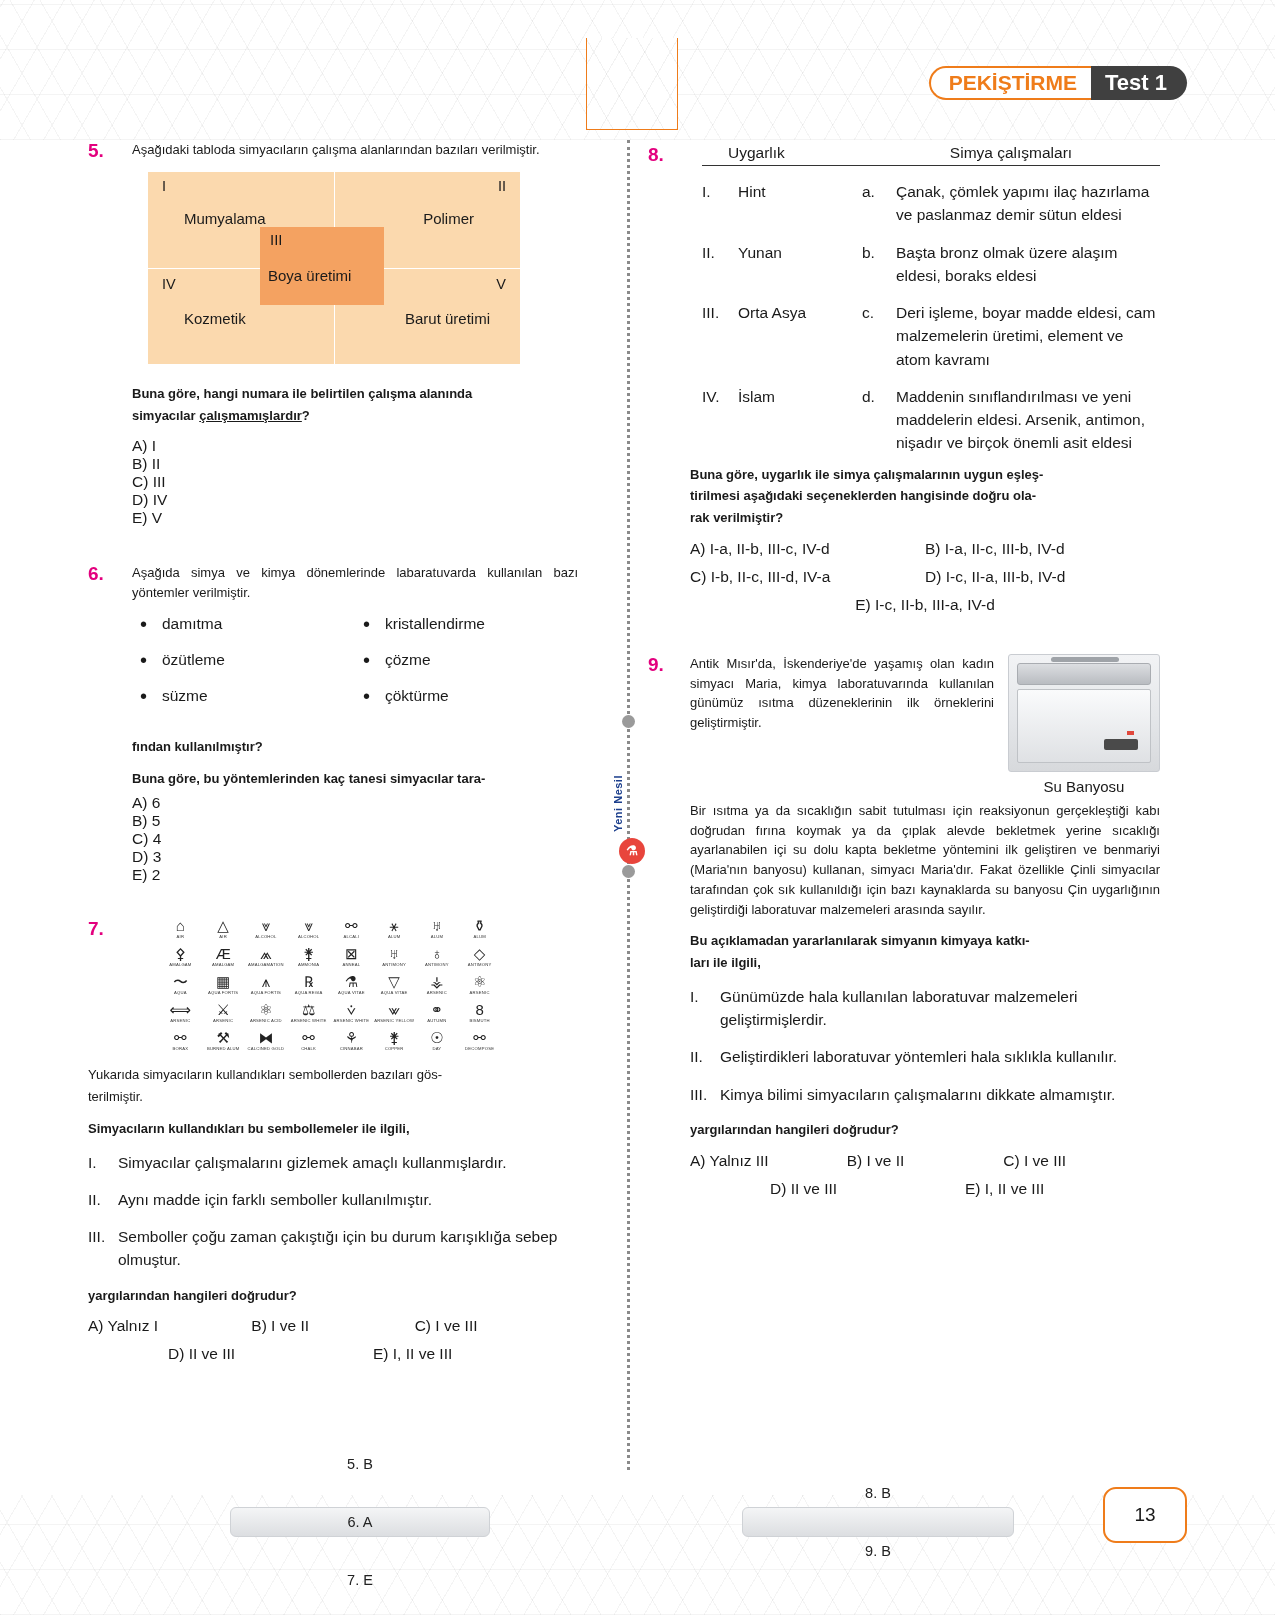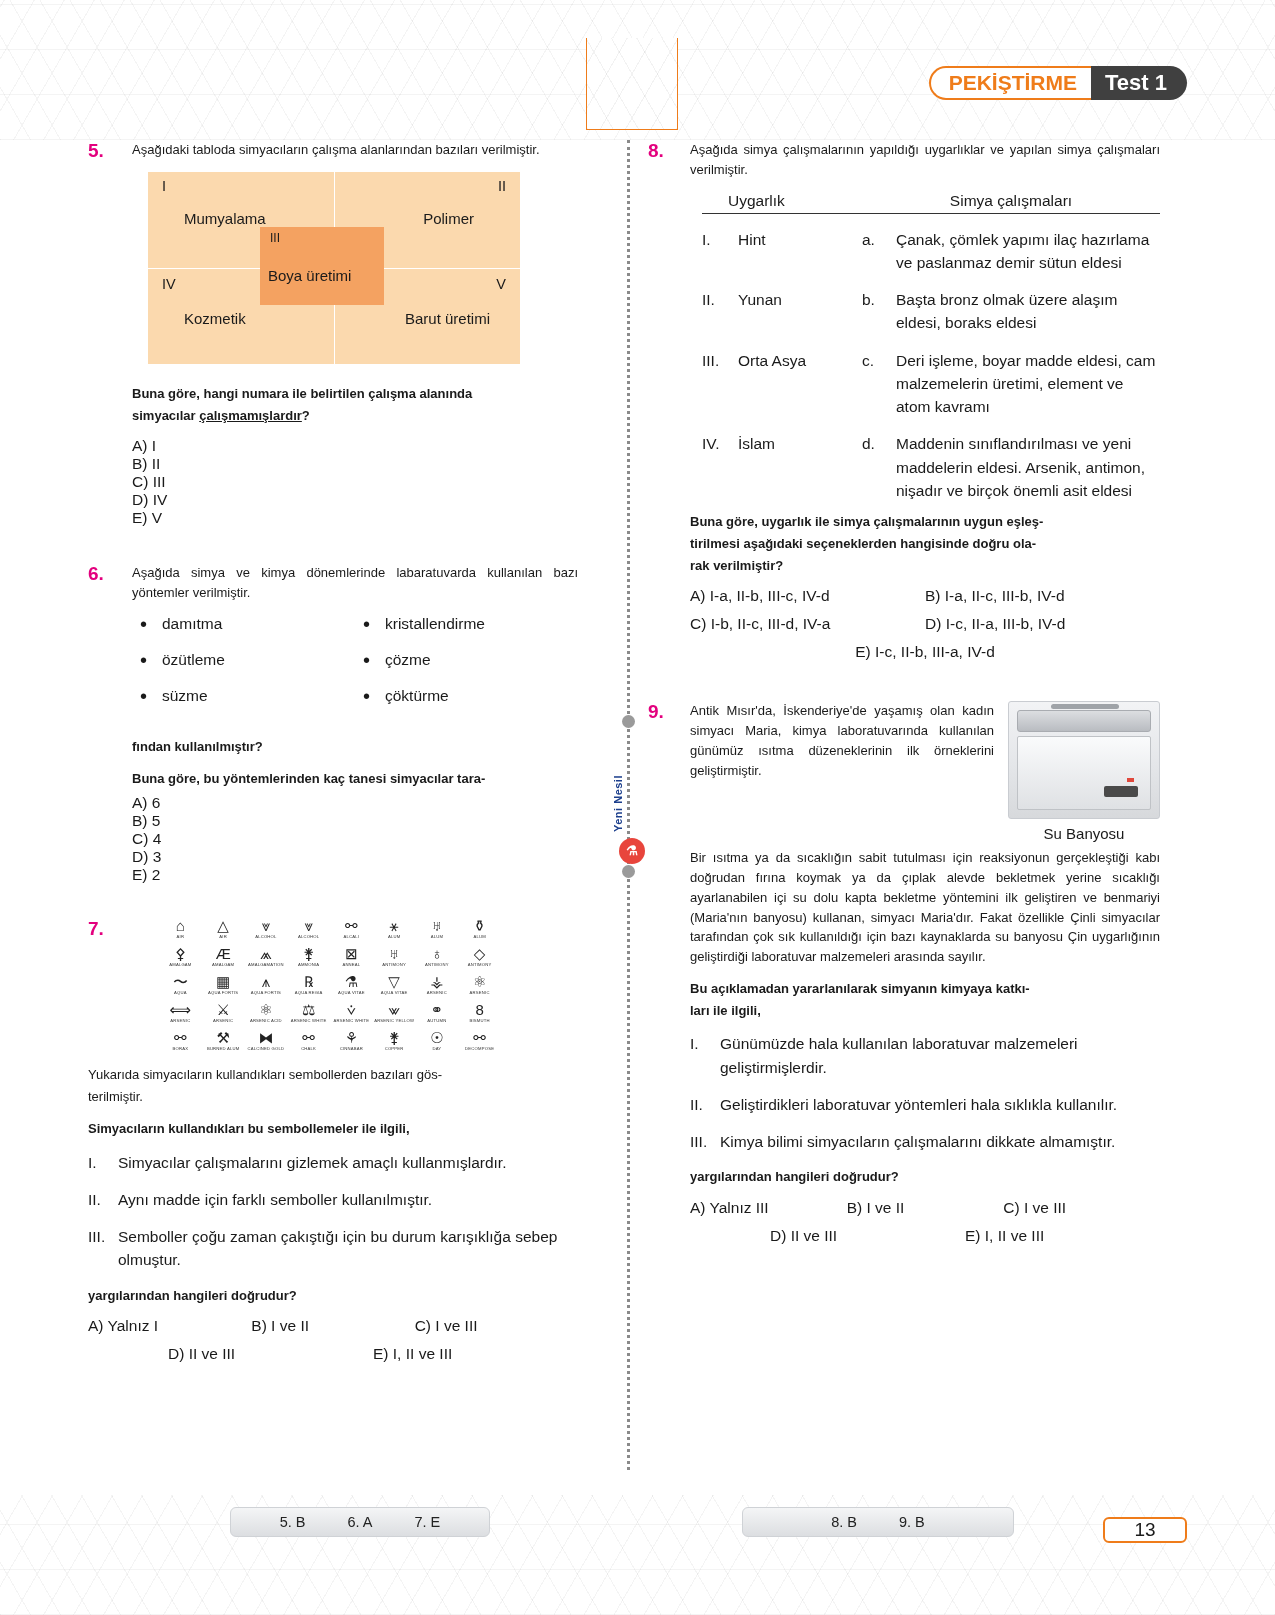--- a/index.html
+++ b/index.html
@@ -121,21 +121,21 @@
   .fig5 .n5 { right:8px; top:102px; }
   .fig5 .lbl { position:absolute; font-size:15px; }
   .fig5 .l1 { left:36px; top:38px; }
   .fig5 .l2 { right:46px; top:38px; }
   .fig5 .l4 { left:36px; top:138px; }
   .fig5 .l5 { right:30px; top:138px; }
   .fig5 .center {
     position:absolute; left:112px; top:55px; width:124px; height:78px;
     background:#f4a261;
   }
-  .fig5 .center .n3 { position:absolute; left:10px; top:4px; font-size:12px; }
+  .fig5 .center .n3 { position:absolute; left:10px; top:4px; font-size:15px; }
   .fig5 .center .l3 { position:absolute; left:8px; top:40px; font-size:15px; }
 
   
   .bullets { display:flex; margin:2px 0 14px 0; }
   .bullets ul { list-style:none; margin:0; padding:0; width:50%; }
   .bullets li {
     font-size:15.5px; margin:0 0 18px 0; position:relative; padding-left:30px;
   }
   .bullets li::before {
     content:"•"; position:absolute; left:8px; top:-2px; font-size:20px;
@@ -197,26 +197,27 @@
   }
   .imgcap { font-size:15px; margin-top:6px; }
 
   
   .ansbar {
     position:absolute; bottom:78px; height:30px;
     background:linear-gradient(180deg,#f4f5f6,#dcdee1);
     border-radius:6px; display:flex; align-items:center;
     justify-content:center; gap:42px; font-size:14.5px; color:#222;
     border:1px solid #cfd2d6;
+    flex-direction:column;
   }
   .ansbar.left { left:230px; width:260px; }
   .ansbar.right { left:742px; width:272px; }
   .pagenum {
     position:absolute; bottom:72px; right:88px;
-    width:84px; height:26px; border:2px solid #ef7c1a; border-radius:6px;
+    width:84px; height:56px; border:2px solid #ef7c1a; border-radius:13px;
     display:flex; align-items:center; justify-content:center;
     font-size:19px; background:#fff;
   }
 </style>
 </head>
 <body>
 
 <div class="page">
 
   <div class="hex-band top"></div>
@@ -507,21 +508,20 @@
       </div>
     </div>
 
   </div>
 
   <div class="col col-right">
 
     <div class="q">
       <div class="qnum">8.</div>
       <div class="qbody">
-        <p class="t">Aşağıda simya çalışmalarının yapıldığı uygarlıklar ve yapılan simya çalışmaları verilmiştir.</p>
 
         <div class="match">
           <div class="head">
             <div class="h1">Uygarlık</div>
             <div class="h2">Simya çalışmaları</div>
           </div>
           <div class="row">
             <div class="c1">I.</div>
             <div class="c2">Hint</div>
             <div class="c3">a.</div>

